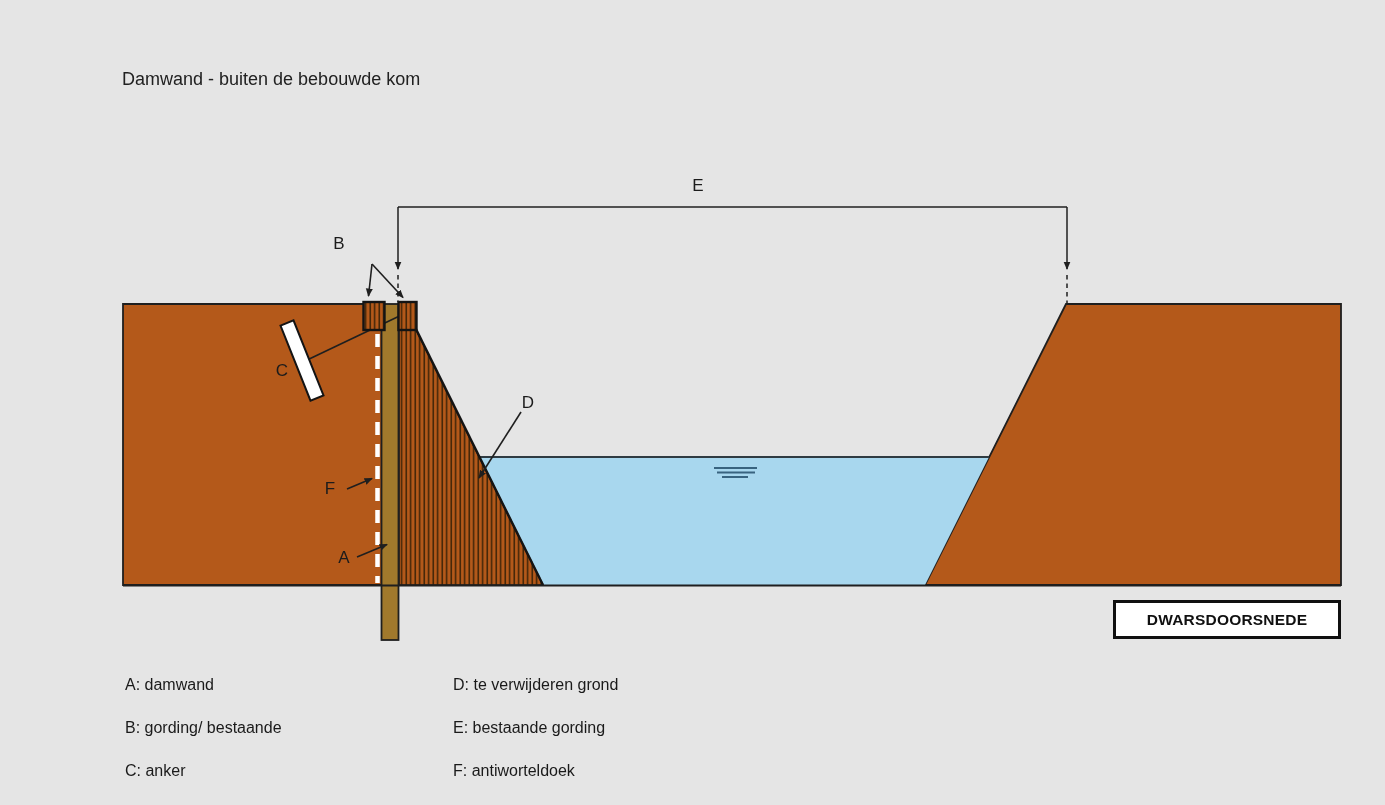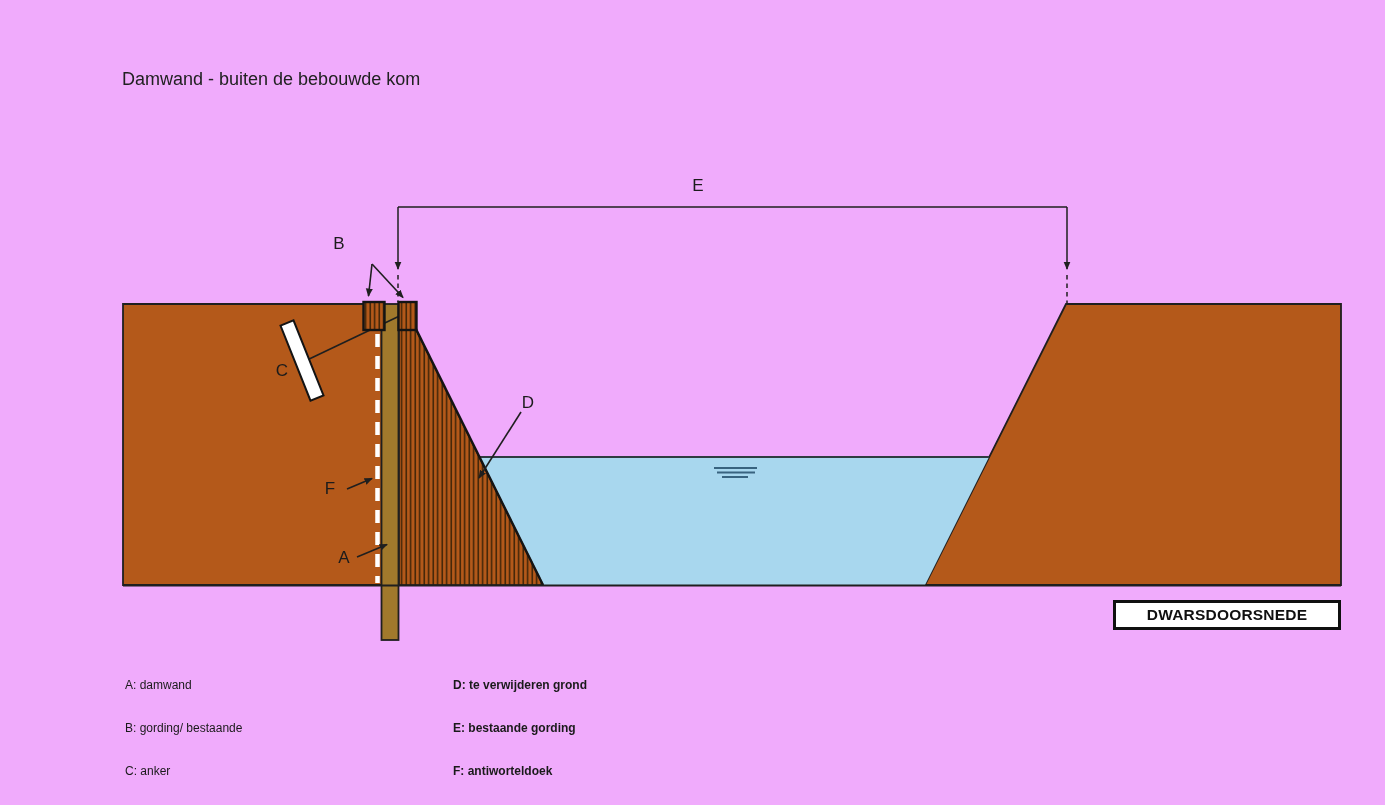--- a/index.html
+++ b/index.html
@@ -5,21 +5,21 @@
   html, body {
     margin: 0;
     padding: 0;
     background: #ffffff;
     font-family: "Liberation Sans", sans-serif;
   }
   #page {
     position: relative;
     width: 1385px;
     height: 805px;
-    background: #f0abfc;
+    background: #e5e5e5;
     overflow: hidden;
   }
   #diagram-svg {
     position: absolute;
     left: 0;
     top: 0;
     width: 1385px;
     height: 805px;
   }
   .page-title {
@@ -35,48 +35,48 @@
     transform: translate(-50%, -50%);
     font-size: 17px;
     color: #1c1c1c;
     white-space: nowrap;
   }
   .caption-box {
     position: absolute;
     left: 1113px;
     top: 600px;
     width: 228px;
-    height: 30px;
+    height: 39px;
     border: 3px solid #101010;
     background: #ffffff;
     display: flex;
     align-items: center;
     justify-content: center;
     box-sizing: border-box;
   }
   .caption-box span {
     font-size: 15.5px;
     font-weight: bold;
     letter-spacing: 0.2px;
     color: #101010;
   }
   .legend {
     position: absolute;
     left: 0;
     top: 0;
   }
   .legend-item {
     position: absolute;
-    font-size: 12px;
+    font-size: 16px;
     color: #1a1a1a;
     line-height: 22px;
     white-space: nowrap;
   }
   .col-left  { left: 125px; }
-  .col-right { left: 453px; font-weight: bold; }
+  .col-right { left: 453px; }
   .row-0 { top: 674px; }
   .row-1 { top: 717px; }
   .row-2 { top: 760px; text-align: right; }
 </style>
 </head>
 <body>
 
 <div id="page">
 
   <div class="page-title">Damwand - buiten de bebouwde kom</div>

